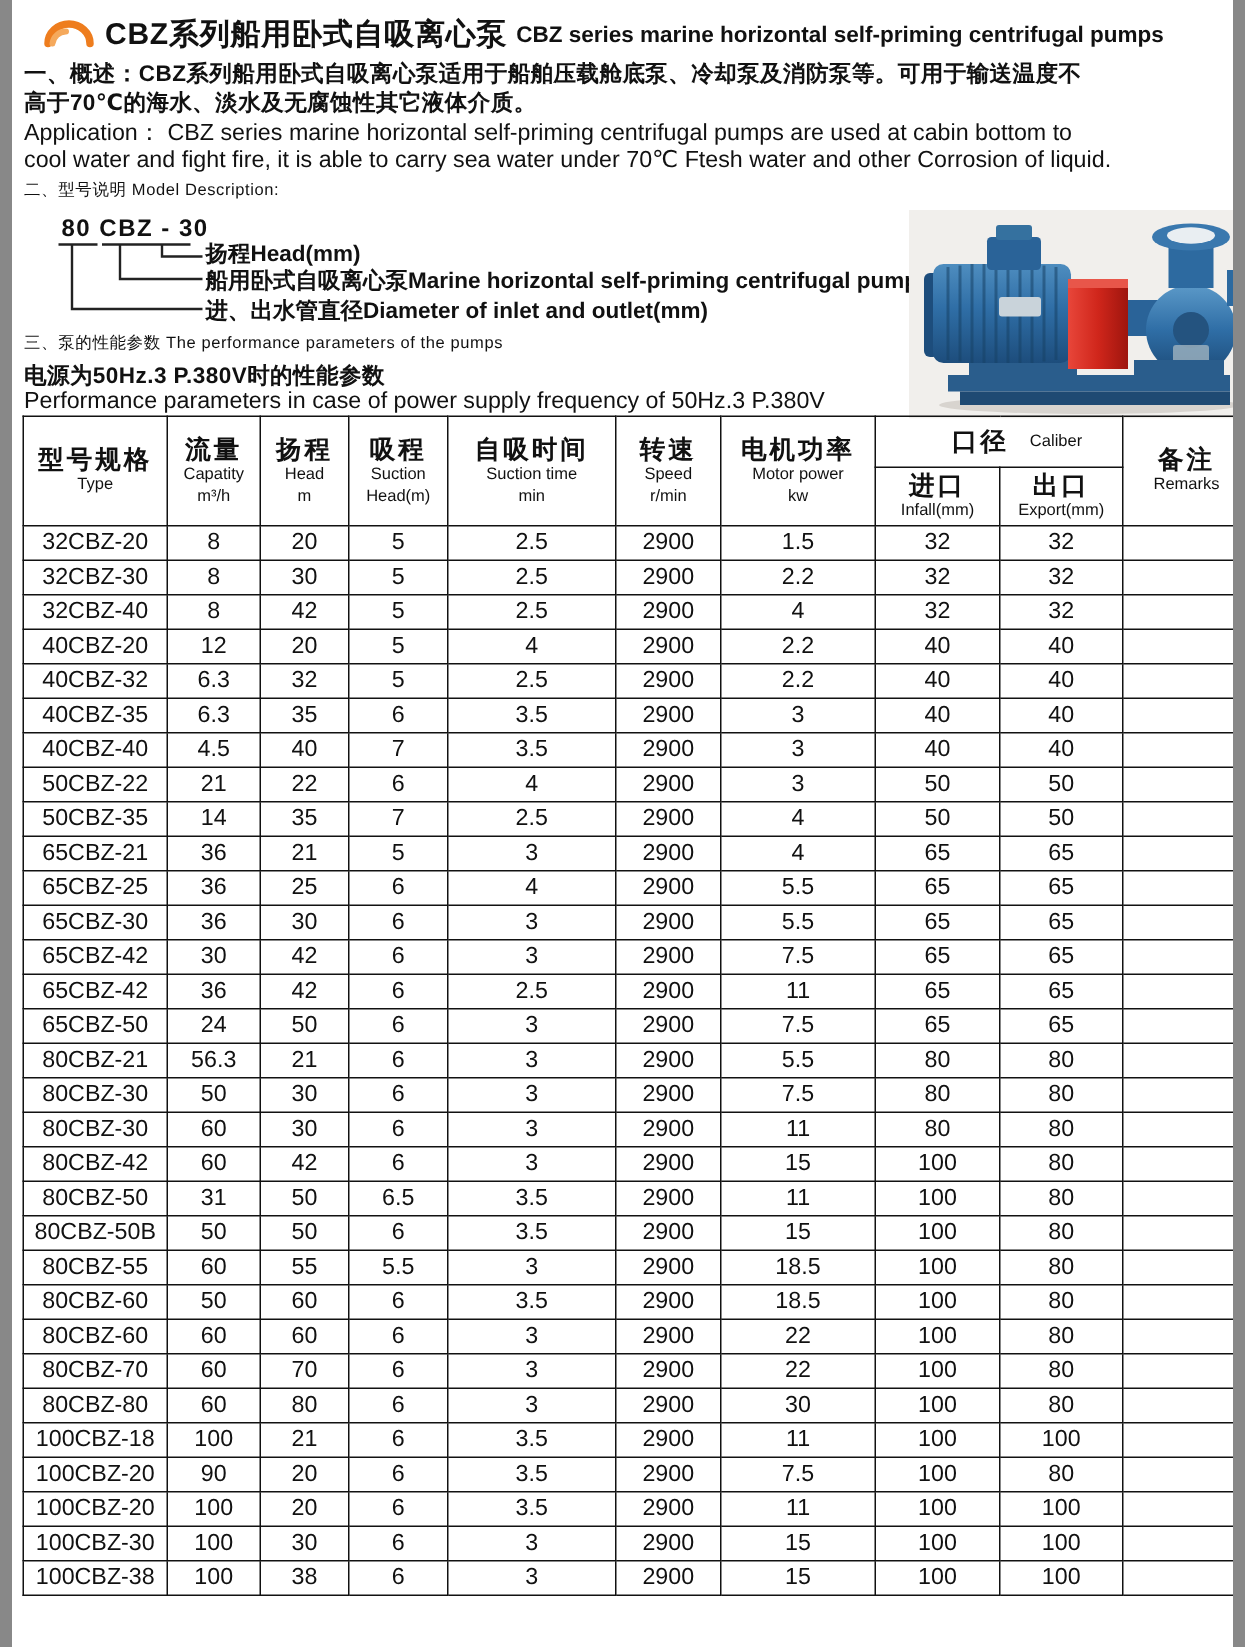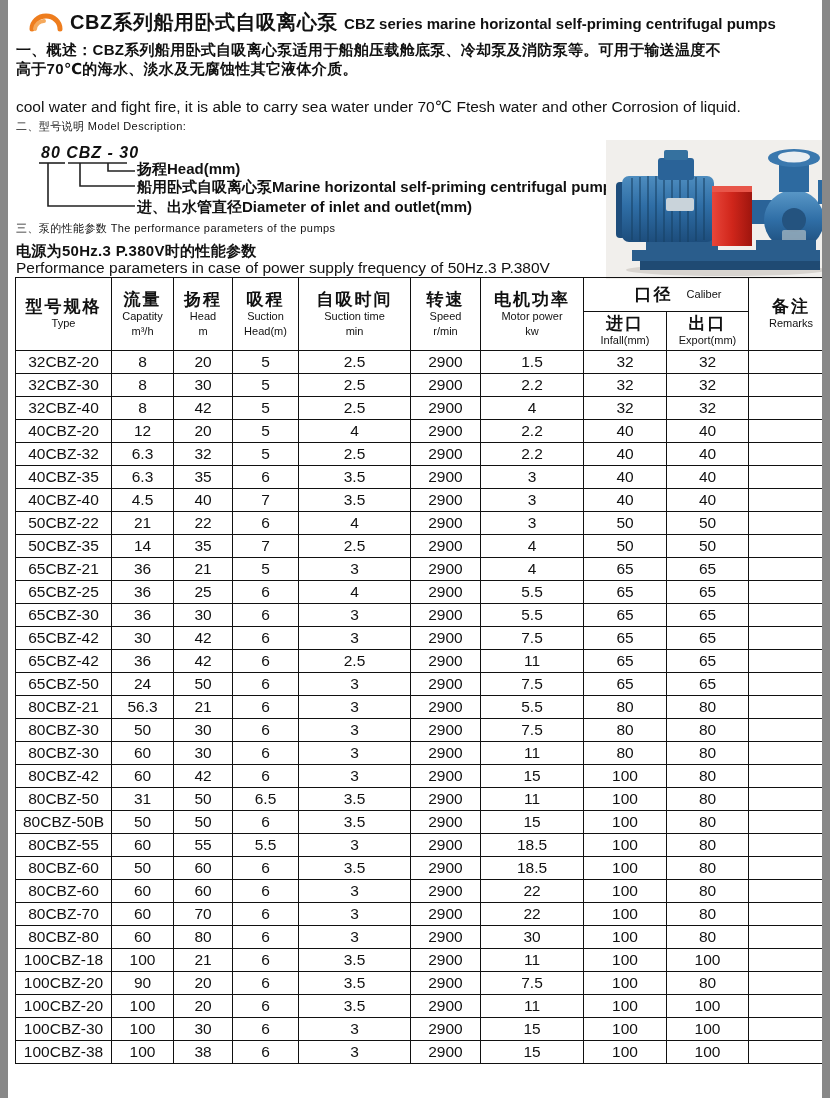--- a/index.html
+++ b/index.html
@@ -13,21 +13,21 @@
   
   #title-row { left:20px; top:6px; width:800px; height:32px; display:flex; align-items:center; }
   #logo { width:36px; height:26px; margin-right:6px; flex:0 0 auto; }
   #title-zh { font-size:20px; font-weight:700; letter-spacing:0.5px; }
   #title-en { font-size:15px; font-weight:700; margin-left:6px; padding-top:3px; }
   
   .zh-line  { left:8px; width:814px; font-size:15px; font-weight:600; line-height:18px; letter-spacing:0.3px; }
   .en-line  { left:8px; width:814px; font-size:15.5px; font-weight:400; line-height:18px; }
   .sec-head { left:8px; font-size:11px; font-weight:400; letter-spacing:0.4px; }
   
-  #model-code { left:33px; top:144px; font-size:16px; font-weight:700; letter-spacing:1px;font-style:italic; }
+  #model-code { left:33px; top:144px; font-size:16px; font-weight:700; letter-spacing:1px; }
   .diag-label { left:129px; font-size:15px; font-weight:600; white-space:nowrap; }
   #diagram-lines { left:0; top:140px; }
   
   #pump-photo { left:598px; top:140px; }
   
   #spec-table {
     position:absolute; left:7px; top:277px; width:818px;
     border-collapse:collapse; table-layout:fixed;
     border:1px solid #fca5a5;
   }
@@ -52,20 +52,21 @@
     <svg id="logo" viewBox="0 0 36 26">
       <path d="M4 20 A 14 13 0 0 1 32 20" fill="none" stroke="#ee7d1e" stroke-width="5" stroke-linecap="round"></path>
       <path d="M7 20 A 9 9 0 0 1 16 12" fill="none" stroke="#f5a95c" stroke-width="4" stroke-linecap="round"></path>
     </svg>
     <span id="title-zh">CBZ系列船用卧式自吸离心泵</span>
     <span id="title-en">CBZ series marine horizontal self-priming centrifugal pumps</span>
   </div>
 
   <div class="abs zh-line" style="top:41px;">一、概述：CBZ系列船用卧式自吸离心泵适用于船舶压载舱底泵、冷却泵及消防泵等。可用于输送温度不</div>
   <div class="abs zh-line" style="top:60px;">高于70℃的海水、淡水及无腐蚀性其它液体介质。</div>
+  <div class="abs en-line" style="top:80px;">Application：  CBZ series marine horizontal self-priming centrifugal pumps are used at cabin bottom to</div>
   <div class="abs en-line" style="top:98px;">cool water and fight fire, it is able to carry sea water under 70℃ Ftesh water and other Corrosion of liquid.</div>
 
   <div class="abs sec-head" style="top:119px;">二、型号说明  Model Description:</div>
 
   <div class="abs" id="model-code">80  CBZ - 30</div>
   <svg id="diagram-lines" class="abs" width="600" height="90">
     <g stroke="#222" stroke-width="1.6" fill="none">
       <path d="M31 23 H57"></path>
       <path d="M60 23 H119"></path>
       <path d="M100 23 V31 H127"></path>

